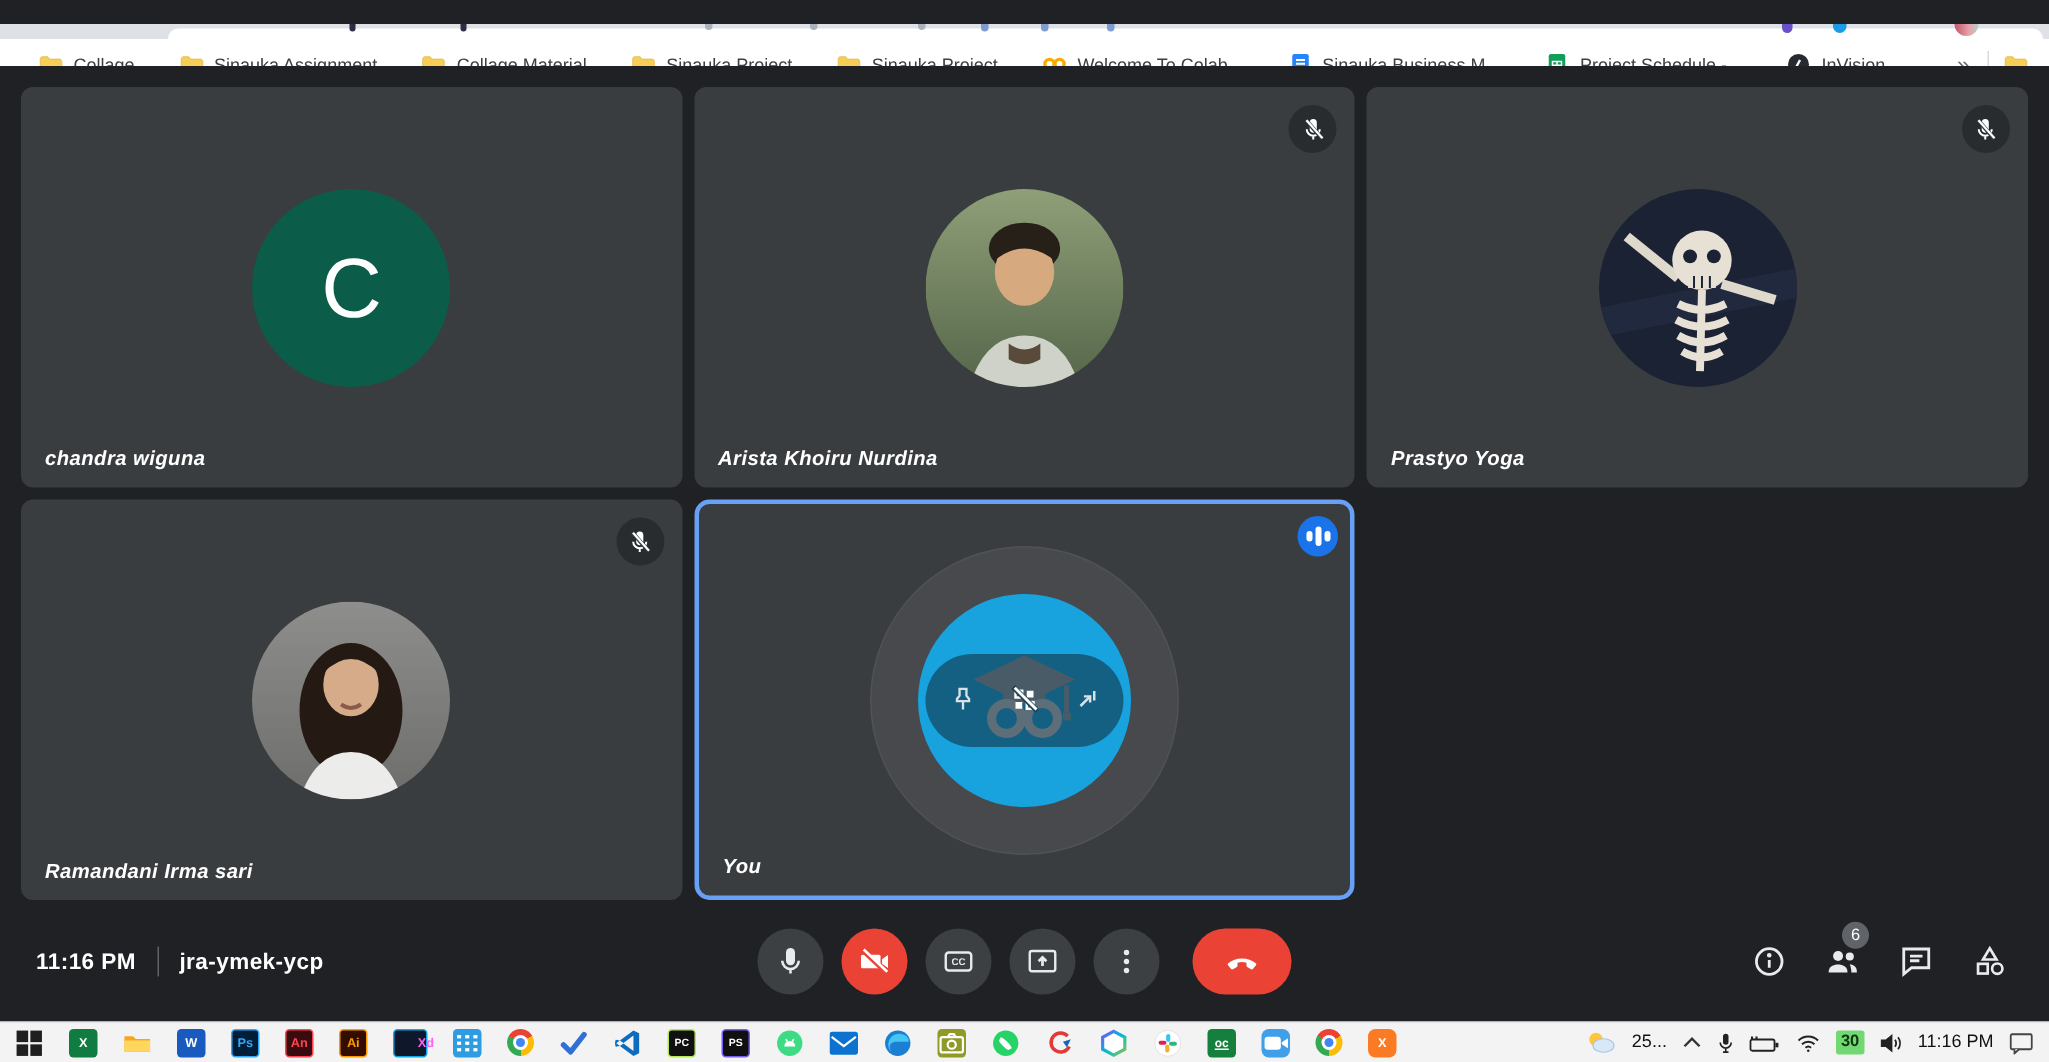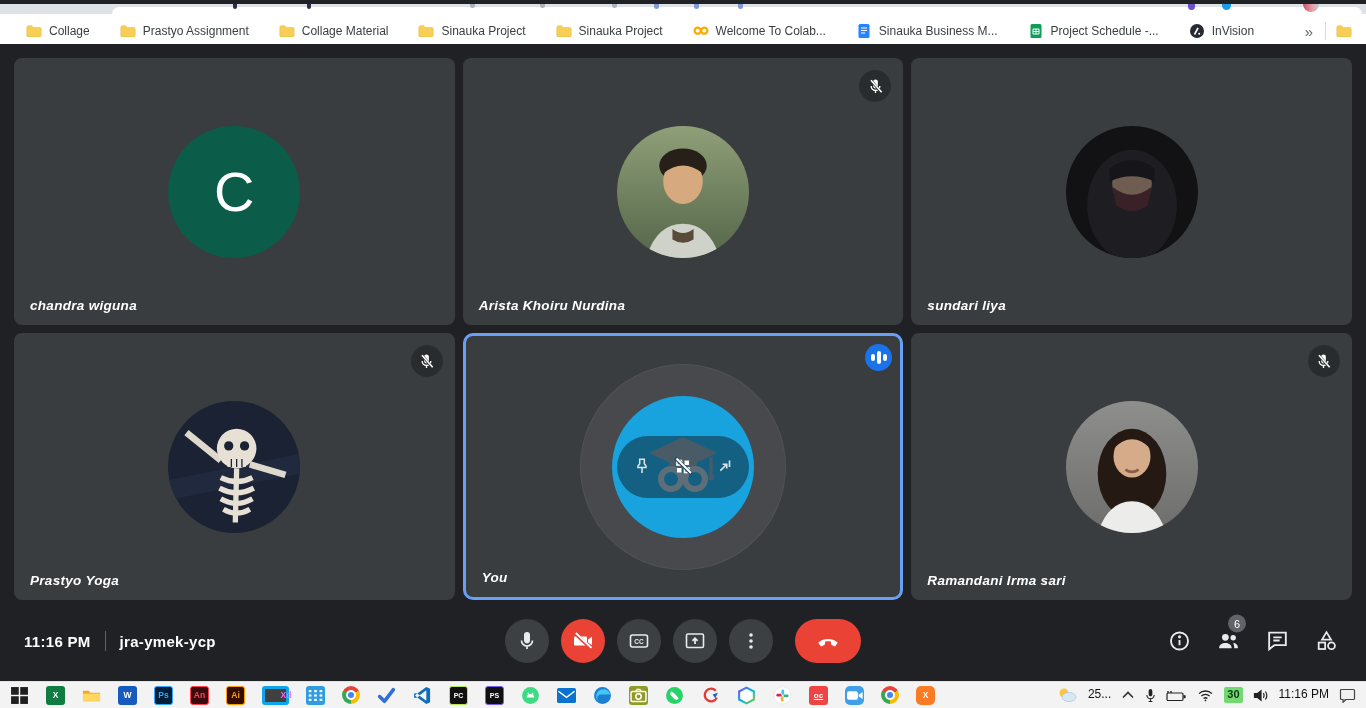--- a/index.html
+++ b/index.html
@@ -1,21 +1,21 @@
 <!DOCTYPE html>
 <html><head>
 <meta charset="utf-8">
 <style>
   * { box-sizing: border-box; margin: 0; padding: 0; }
   html,body { width:1366px; height:708px; overflow:hidden; background:#202124;
     font-family:"Liberation Sans","DejaVu Sans",sans-serif; }
   .screen { position:relative; width:1366px; height:708px; }
 
   
-  .chrome-top { position:absolute; top:4px; left:0; right:0; height:44px; background:#6d28d9; }
+  .chrome-top { position:absolute; top:16px; left:0; right:0; height:44px; background:#6d28d9; }
   .toolbar-strip { position:absolute; top:0; left:0; right:0; height:10px; background:#dee1e6; }
   .omnibox-partial { position:absolute; top:3px; left:112px; right:4px; height:14px;
     background:#fff; border-radius:10px; }
   .frag { position:absolute; top:0; border-radius:0 0 3px 3px; }
   .frag.f1{left:233px;width:4px;height:5px;background:#2b2d42;}
   .frag.f2{left:307px;width:4px;height:5px;background:#2b2d42;}
   .frag.f3{left:470px;width:5px;height:4px;background:#aab3bd;}
   .frag.f4{left:540px;width:5px;height:4px;background:#aab3bd;}
   .frag.f5{left:612px;width:5px;height:4px;background:#aab3bd;}
   .frag.f6{left:654px;width:5px;height:5px;background:#7f9bd1;}
@@ -96,26 +96,26 @@
   .tb-apps { display:flex; align-items:center; gap:17px; padding-left:10px; }
   .tb-ic { width:19px; height:19px; display:flex; align-items:center; justify-content:center; cursor:pointer; flex:none; }
   .tb-ic svg { width:19px; height:19px; display:block; }
   .tb-sq { width:19px; height:19px; border-radius:3px; display:flex; align-items:center;
     justify-content:center; font-size:8.5px; font-weight:bold; cursor:pointer; flex:none; }
   .sq-excel{background:#107c41;color:#fff;}
   .sq-word{background:#185abd;color:#fff;}
   .sq-ps{background:#001e36;color:#31a8ff;border:1px solid #31a8ff;}
   .sq-an{background:#3a0b0e;color:#ff444f;border:1px solid #ff444f;}
   .sq-ai{background:#330e00;color:#ff9a00;border:1px solid #ff9a00;}
-  .sq-xd{background:#404040;color:#ff61f6;border:3px solid #0ea5e9;padding-left:21px;}
+  .sq-xd{background:#0f172a;color:#ff61f6;border:1px solid #0ea5e9;padding-left:21px;}
   .sq-cal{background:#2d9ce3;}
   .sq-pc{background:#101010;color:#fff;border:1.5px solid #b5e853;font-size:7px;}
   .sq-php{background:#101010;color:#fff;border:1.5px solid #7b5bf5;font-size:7px;}
   .sq-cam{background:#8f9a27;}
-  .sq-ocam{background:#ef4444;color:#fff;font-size:8px;text-decoration:underline;}
+  .sq-ocam{background:#15803d;color:#fff;font-size:8px;text-decoration:underline;}
   .sq-zoom{background:#3f9fe8;border-radius:5px;}
   .sq-xampp{background:#fb7a24;color:#fff;border-radius:5px;}
   .chrome-ball { width:18px; height:18px; border-radius:50%; position:relative; flex:none; cursor:pointer;
     background:conic-gradient(from -60deg,#ea4335 0deg 120deg,#fbbc05 120deg 240deg,#34a853 240deg 360deg); }
   .chrome-ball::before { content:""; position:absolute; inset:4px; border-radius:50%; background:#fff; }
   .chrome-ball::after { content:""; position:absolute; inset:6px; border-radius:50%; background:#4285f4; }
   .tray { margin-left:auto; display:flex; gap:10px; padding-right:10px;
     font-size:12px; color:#111; }
   .tray-txt { white-space:nowrap; cursor:pointer; }
   .tray-ic { display:flex; align-items:center; justify-content:center; cursor:pointer; }
@@ -151,21 +151,21 @@
             </svg>
           </span>
         <span class="bm-label">Collage</span>
       </div>
       <div class="bm">
         <span class="bm-ic">
             <svg viewBox="0 0 20 16">
               <path d="M1 3c0-1 .7-2 1.8-2h4.4l1.6 2h8.4c1 0 1.8.9 1.8 2v8c0 1.1-.8 2-1.8 2H2.8C1.7 15 1 14.1 1 13V3z" fill="#f7cf57" stroke="#e0b53c" stroke-width=".6"></path>
             </svg>
           </span>
-        <span class="bm-label">Prastyo Assignment</span>
+        <span class="bm-label">Sinauka Assignment</span>
       </div>
       <div class="bm">
         <span class="bm-ic">
             <svg viewBox="0 0 20 16">
               <path d="M1 3c0-1 .7-2 1.8-2h4.4l1.6 2h8.4c1 0 1.8.9 1.8 2v8c0 1.1-.8 2-1.8 2H2.8C1.7 15 1 14.1 1 13V3z" fill="#f7cf57" stroke="#e0b53c" stroke-width=".6"></path>
             </svg>
           </span>
         <span class="bm-label">Collage Material</span>
       </div>
       <div class="bm">
@@ -269,34 +269,20 @@
           <svg viewBox="0 0 24 24">
               <path fill="#fff" d="M12 14.5c1.66 0 3-1.34 3-3V6a3 3 0 0 0-6 0v5.5c0 1.66 1.34 3 3 3z"></path>
               <path fill="none" stroke="#fff" stroke-width="1.7" d="M6.5 11.5a5.5 5.5 0 0 0 11 0M12 17v3.2"></path>
               <line x1="5.5" y1="3.5" x2="19.5" y2="19.5" stroke="#34373a" stroke-width="3.4"></line>
               <line x1="6.3" y1="4" x2="19.8" y2="19.2" stroke="#fff" stroke-width="1.9"></line>
             </svg>
         </div>
         <div class="pname">Arista Khoiru Nurdina</div>
       </div>
 
-      <div class="tile">
-        <div class="avatar-wrap">
-          <div class="avatar-circle">
-            <svg viewBox="0 0 100 100">
-              <rect width="100" height="100" fill="#121214"></rect>
-              <ellipse cx="50" cy="60" rx="34" ry="42" fill="#1d1d22"></ellipse>
-              <ellipse cx="50" cy="44" rx="15" ry="17" fill="#6e5d50"></ellipse>
-              <path d="M35 46q15 12 30 0l-3 14q-12 9-24 0z" fill="#3a2127"></path>
-              <path d="M33 32q17-12 34 0v10q-17-8-34 0z" fill="#15151a"></path>
-            </svg>
-          </div>
-        </div>
-        <div class="pname">sundari liya</div>
-      </div>
 
       <div class="tile">
         <div class="avatar-wrap">
           <div class="avatar-circle">
             <svg viewBox="0 0 100 100">
               <rect width="100" height="100" fill="#1b2233"></rect>
               <path d="M0 60 100 40v15L0 75z" fill="#232c42" opacity=".8"></path>
               <line x1="14" y1="24" x2="40" y2="45" stroke="#ded9cc" stroke-width="5"></line>
               <line x1="89" y1="56" x2="62" y2="48" stroke="#ded9cc" stroke-width="5"></line>
               <circle cx="52" cy="36" r="15" fill="#e6e1d4"></circle>
@@ -318,68 +304,20 @@
           <svg viewBox="0 0 24 24">
               <path fill="#fff" d="M12 14.5c1.66 0 3-1.34 3-3V6a3 3 0 0 0-6 0v5.5c0 1.66 1.34 3 3 3z"></path>
               <path fill="none" stroke="#fff" stroke-width="1.7" d="M6.5 11.5a5.5 5.5 0 0 0 11 0M12 17v3.2"></path>
               <line x1="5.5" y1="3.5" x2="19.5" y2="19.5" stroke="#34373a" stroke-width="3.4"></line>
               <line x1="6.3" y1="4" x2="19.8" y2="19.2" stroke="#fff" stroke-width="1.9"></line>
             </svg>
         </div>
         <div class="pname">Prastyo Yoga</div>
       </div>
 
-      <div class="tile self">
-        <div class="avatar-wrap">
-          <div class="halo">
-            <div class="self-avatar">
-              <svg viewBox="0 0 48 48">
-                <polygon points="24,9 41,17 24,25 7,17" fill="#8d979e"></polygon>
-                <rect x="17" y="20" width="14" height="5" rx="1" fill="#8d979e"></rect>
-                <line x1="38" y1="19" x2="38" y2="28" stroke="#8d979e" stroke-width="1.6"></line>
-                <rect x="36.8" y="28" width="2.6" height="2.6" fill="#8d979e"></rect>
-                <circle cx="18" cy="30" r="5" fill="none" stroke="#b9c1c6" stroke-width="3"></circle>
-                <circle cx="30" cy="30" r="5" fill="none" stroke="#b9c1c6" stroke-width="3"></circle>
-              </svg>
-            </div>
-          </div>
-        </div>
-        <div class="tile-overlay-pill">
-          <div class="pill-btn">
-            <svg viewBox="0 0 24 24" fill="none" stroke="#dbe2e6" stroke-width="1.7">
-                <path d="M9.5 3.5h5v5l1.9 2.4v1.6H7.6v-1.6L9.5 8.5z"></path>
-                <line x1="12" y1="12.5" x2="12" y2="18.5"></line>
-              </svg>
-          </div>
-          <div class="pill-btn mid">
-            <svg viewBox="0 0 24 24">
-              <rect x="6" y="6" width="4.5" height="4.5" fill="none" stroke="#fff" stroke-width="1.6"></rect>
-              <rect x="13.5" y="6" width="4.5" height="4.5" fill="#fff"></rect>
-              <rect x="6" y="13.5" width="4.5" height="4.5" fill="#fff"></rect>
-              <rect x="13.5" y="13.5" width="4.5" height="4.5" fill="none" stroke="#fff" stroke-width="1.6"></rect>
-              <line x1="4.5" y1="3.5" x2="20.5" y2="19.5" stroke="#1d4456" stroke-width="3.6"></line>
-              <line x1="5.5" y1="4" x2="20" y2="18.5" stroke="#fff" stroke-width="2"></line>
-            </svg>
-          </div>
-          <div class="pill-btn">
-            <svg viewBox="0 0 24 24" fill="none" stroke="#dbe2e6" stroke-width="1.8">
-                <path d="M8 16 15 9"></path>
-                <path d="M15 13.5V9h-4.5"></path>
-                <line x1="18" y1="5" x2="18" y2="12"></line>
-              </svg>
-          </div>
-        </div>
-        <div class="audio-ind">
-            <i></i>
-            <i></i>
-            <i></i>
-          </div>
-        <div class="pname">You</div>
-      </div>
-
       <div class="tile">
         <div class="avatar-wrap">
           <div class="avatar-circle">
             <svg viewBox="0 0 100 100">
               <defs>
                   <linearGradient id="gR" x1="0" y1="0" x2="0" y2="1">
                     <stop offset="0" stop-color="#8e8e8c"></stop>
                     <stop offset="1" stop-color="#6d6d6b"></stop>
                   </linearGradient>
                 </defs>
@@ -395,20 +333,68 @@
         <div class="micoff">
           <svg viewBox="0 0 24 24">
               <path fill="#fff" d="M12 14.5c1.66 0 3-1.34 3-3V6a3 3 0 0 0-6 0v5.5c0 1.66 1.34 3 3 3z"></path>
               <path fill="none" stroke="#fff" stroke-width="1.7" d="M6.5 11.5a5.5 5.5 0 0 0 11 0M12 17v3.2"></path>
               <line x1="5.5" y1="3.5" x2="19.5" y2="19.5" stroke="#34373a" stroke-width="3.4"></line>
               <line x1="6.3" y1="4" x2="19.8" y2="19.2" stroke="#fff" stroke-width="1.9"></line>
             </svg>
         </div>
         <div class="pname">Ramandani Irma sari</div>
       </div>
+
+      <div class="tile self">
+        <div class="avatar-wrap">
+          <div class="halo">
+            <div class="self-avatar">
+              <svg viewBox="0 0 48 48">
+                <polygon points="24,9 41,17 24,25 7,17" fill="#8d979e"></polygon>
+                <rect x="17" y="20" width="14" height="5" rx="1" fill="#8d979e"></rect>
+                <line x1="38" y1="19" x2="38" y2="28" stroke="#8d979e" stroke-width="1.6"></line>
+                <rect x="36.8" y="28" width="2.6" height="2.6" fill="#8d979e"></rect>
+                <circle cx="18" cy="30" r="5" fill="none" stroke="#b9c1c6" stroke-width="3"></circle>
+                <circle cx="30" cy="30" r="5" fill="none" stroke="#b9c1c6" stroke-width="3"></circle>
+              </svg>
+            </div>
+          </div>
+        </div>
+        <div class="tile-overlay-pill">
+          <div class="pill-btn">
+            <svg viewBox="0 0 24 24" fill="none" stroke="#dbe2e6" stroke-width="1.7">
+                <path d="M9.5 3.5h5v5l1.9 2.4v1.6H7.6v-1.6L9.5 8.5z"></path>
+                <line x1="12" y1="12.5" x2="12" y2="18.5"></line>
+              </svg>
+          </div>
+          <div class="pill-btn mid">
+            <svg viewBox="0 0 24 24">
+              <rect x="6" y="6" width="4.5" height="4.5" fill="none" stroke="#fff" stroke-width="1.6"></rect>
+              <rect x="13.5" y="6" width="4.5" height="4.5" fill="#fff"></rect>
+              <rect x="6" y="13.5" width="4.5" height="4.5" fill="#fff"></rect>
+              <rect x="13.5" y="13.5" width="4.5" height="4.5" fill="none" stroke="#fff" stroke-width="1.6"></rect>
+              <line x1="4.5" y1="3.5" x2="20.5" y2="19.5" stroke="#1d4456" stroke-width="3.6"></line>
+              <line x1="5.5" y1="4" x2="20" y2="18.5" stroke="#fff" stroke-width="2"></line>
+            </svg>
+          </div>
+          <div class="pill-btn">
+            <svg viewBox="0 0 24 24" fill="none" stroke="#dbe2e6" stroke-width="1.8">
+                <path d="M8 16 15 9"></path>
+                <path d="M15 13.5V9h-4.5"></path>
+                <line x1="18" y1="5" x2="18" y2="12"></line>
+              </svg>
+          </div>
+        </div>
+        <div class="audio-ind">
+            <i></i>
+            <i></i>
+            <i></i>
+          </div>
+        <div class="pname">You</div>
+      </div>
     </div>
 
     <div class="controlbar">
       <div class="meet-left">
         <span class="meet-time">11:16 PM</span>
         <span class="meet-vsep"></span>
         <span class="meet-code">jra-ymek-ycp</span>
       </div>
 
       <div class="center-controls">

